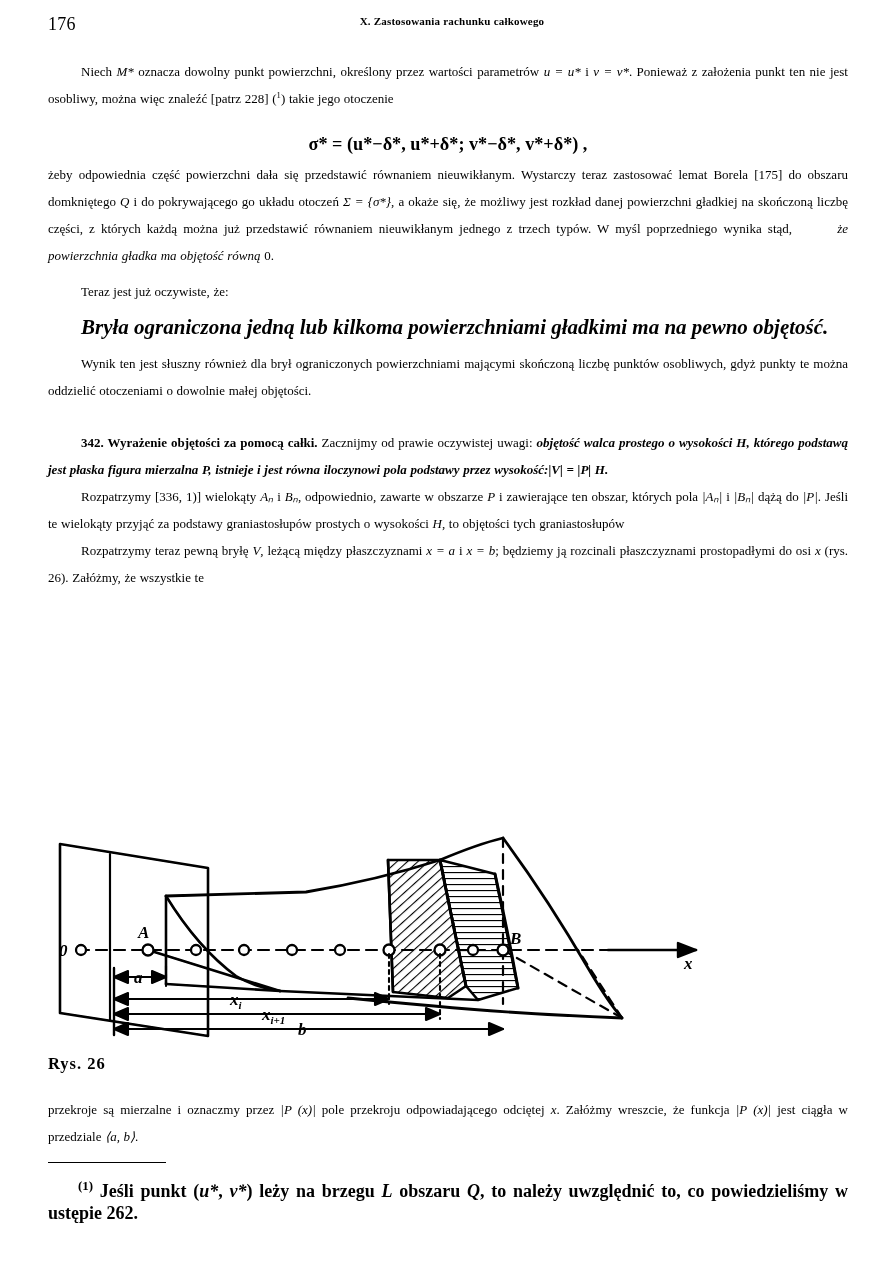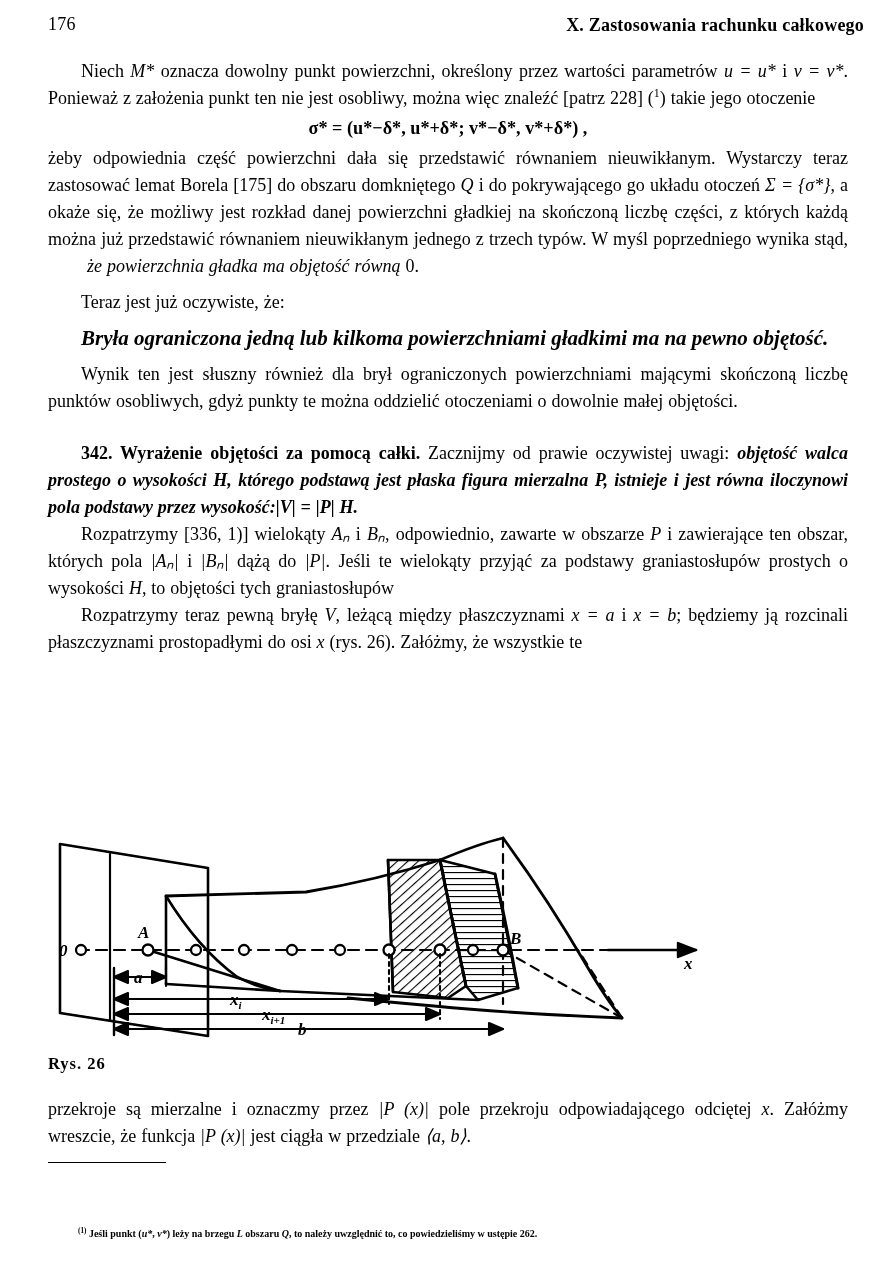--- a/index.html
+++ b/index.html
@@ -29,49 +29,49 @@
     font-size:17.5px;
     letter-spacing:.2px;
   }
   .runhead .folio{
     position:absolute;left:0;top:0;
     font-weight:normal;
     font-size:18px;
     font-family:"Liberation Serif", serif;
   }
   .runhead .title{
-    position:absolute;left:16px;top:1px;width:800px;
-    text-align:right;
-    font-size:18px;
+    position:absolute;left:4px;top:1px;width:800px;
+    text-align:center;
+    font-size:11px;
   }
 
   
   .body{
     position:absolute;
     left:48px;
     top:58px;
     width:800px;
   }
   p{
     margin:0;
-    font-size:18px;
+    font-size:13px;
     line-height:27.0px;
     text-align:justify;
     text-justify:inter-word;
     letter-spacing:0px;
     word-spacing:0.4px;
   }
   p.ind{ text-indent:33px; }
   p.noind{ text-indent:0; }
   .it{ font-style:italic;margin-left:39px; }
   .bo{ font-weight:bold; }
   .bi{ font-weight:bold; font-style:italic; }
   .mathit{ font-style:italic; font-family:"Liberation Serif", serif; }
   .disp{
-    margin:6px 0 6px 0;
+    margin:22px 0 6px 0;
     text-align:center;
     font-size:18.2px;
     font-weight:bold;
   }
   sup{font-size:.66em; line-height:0;}
   .gap-s{height:9px;}
   .gap-m{height:16px;}
 
   
   .theorem{
@@ -111,23 +111,23 @@
   
   .fnrule{
     position:absolute;
     left:48px; top:1162px;
     width:118px; height:0;
     border-top:1.6px solid #000;
   }
   .footnote{
     position:absolute;
     left:48px;
-    top:1220px;
-    width:800px;
-    font-size:10px;
+    top:1175px;
+    width:800px;
+    font-size:18px;
     line-height:22px;
     font-weight:bold;
     text-align:justify;
   }
   .footnote .fnmark{font-size:.72em; vertical-align:super;}
 </style>
 </head>
 <body>
 
 <div class="page">

